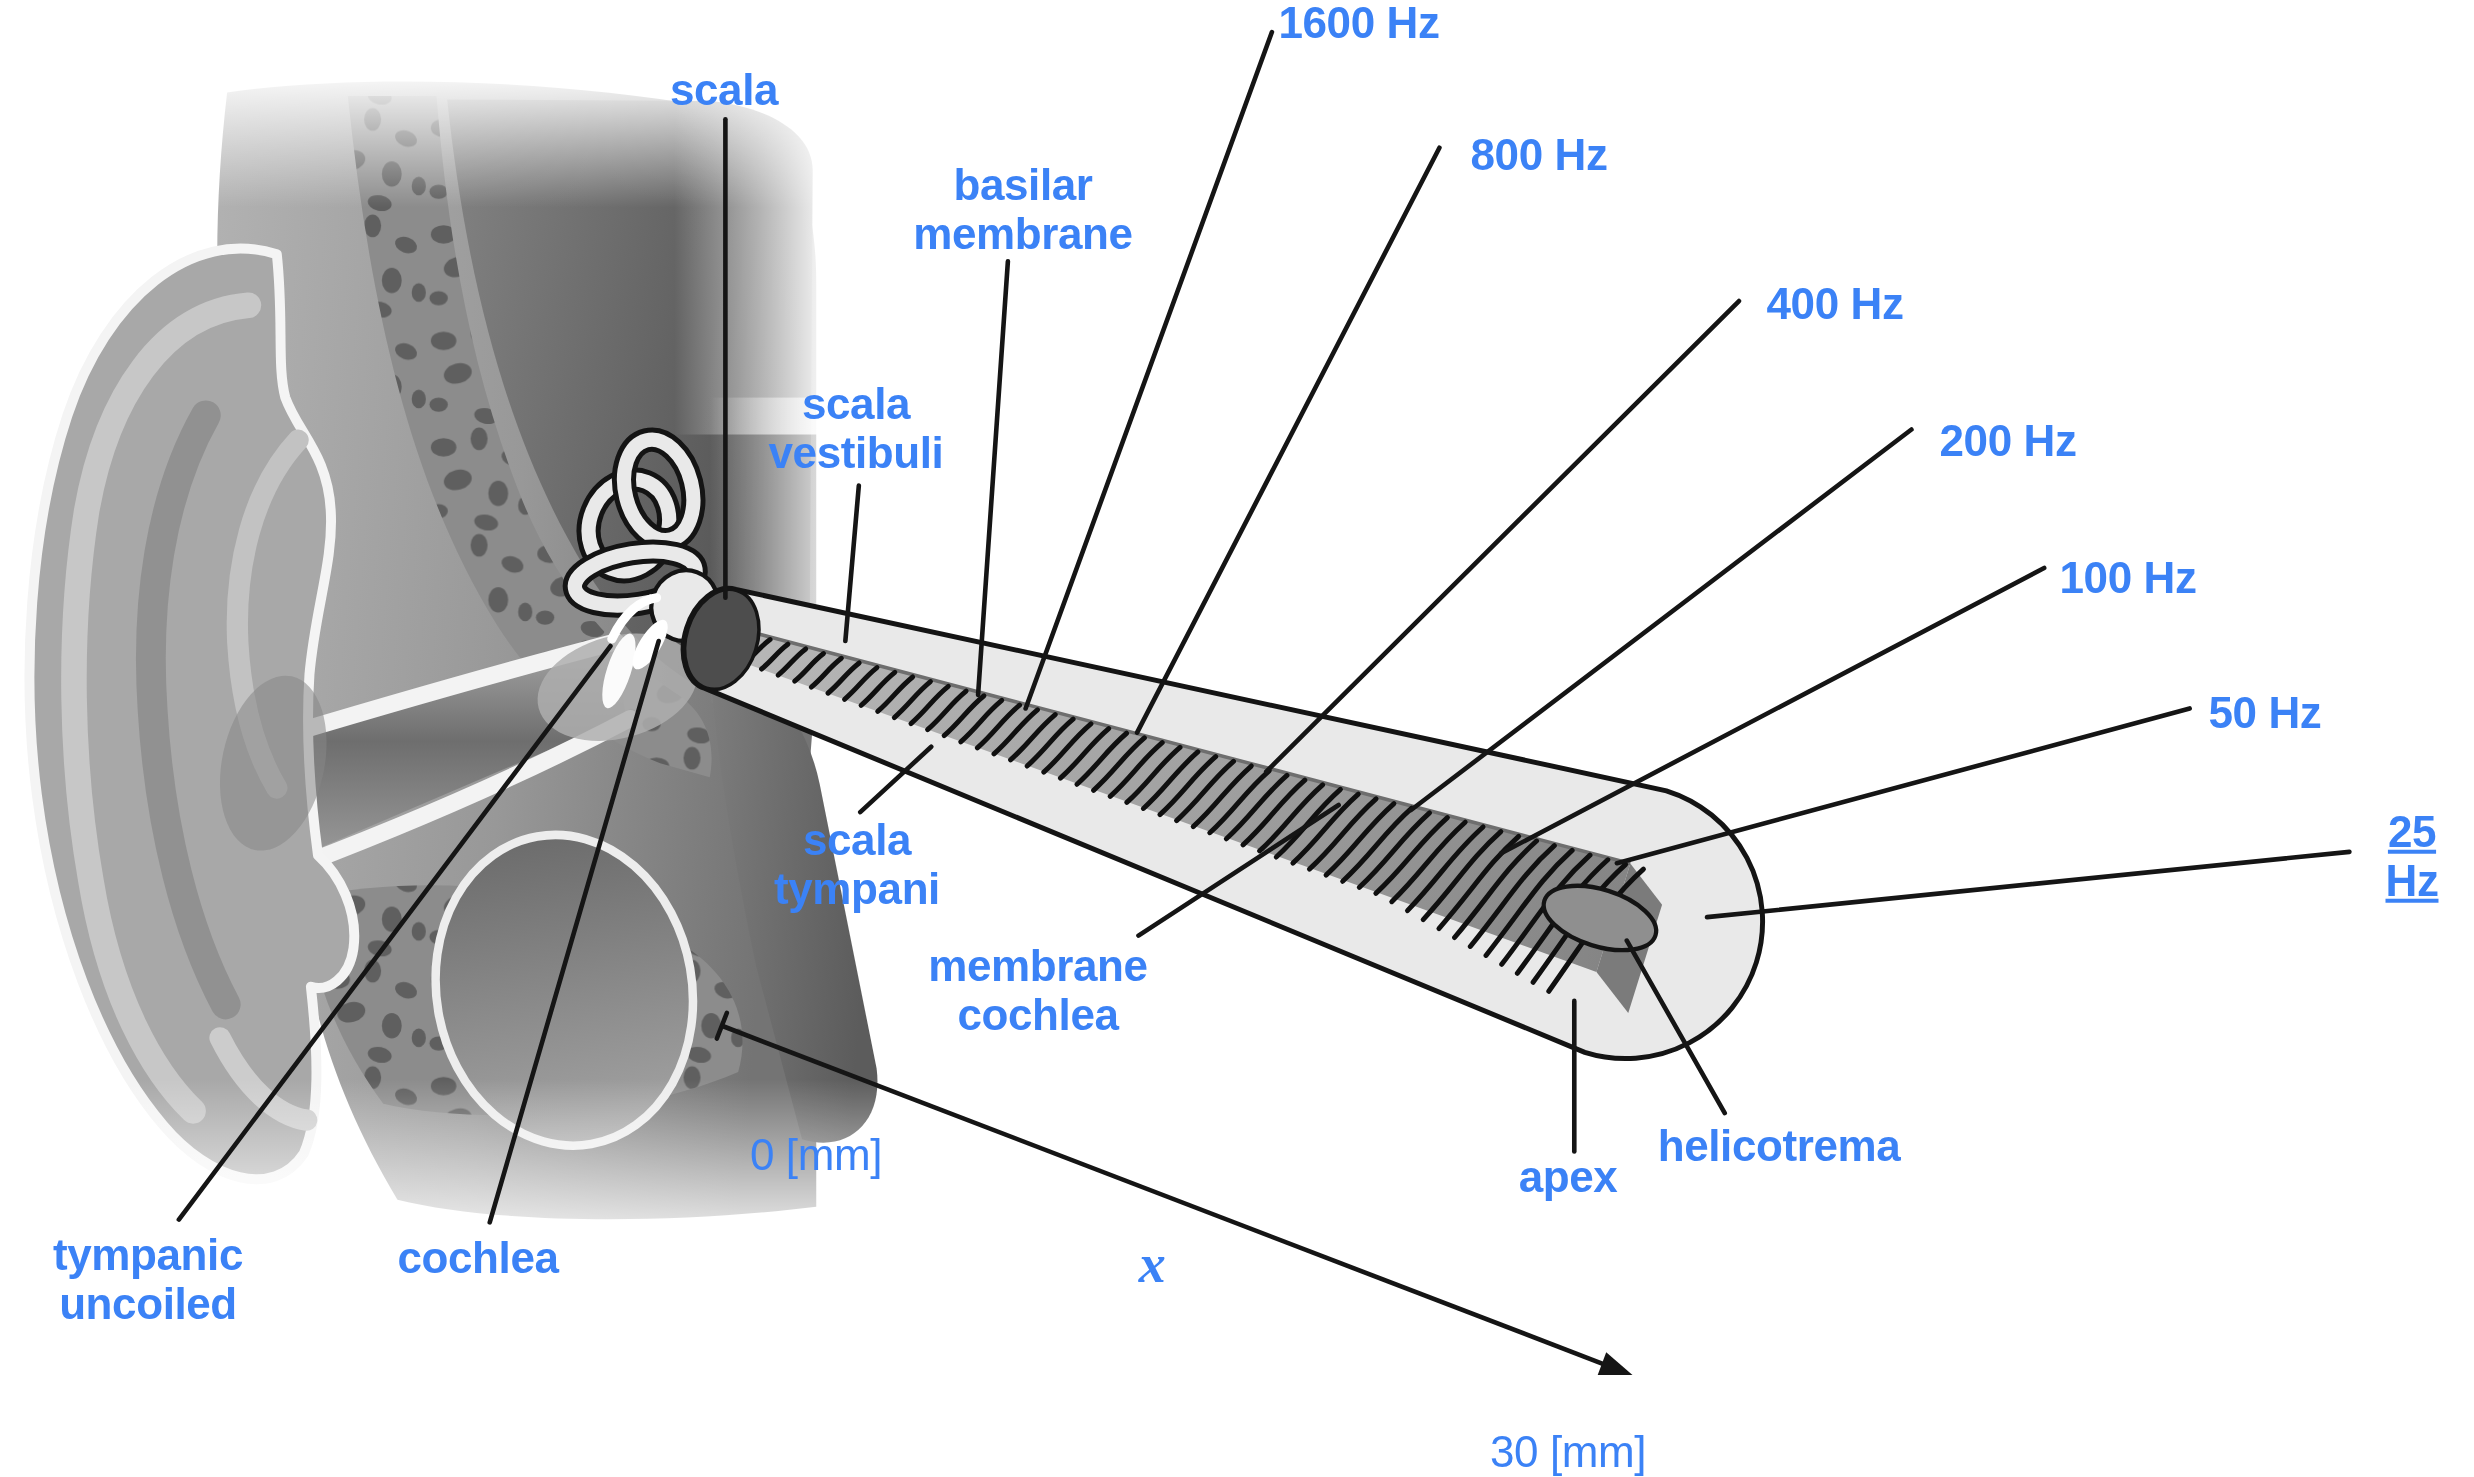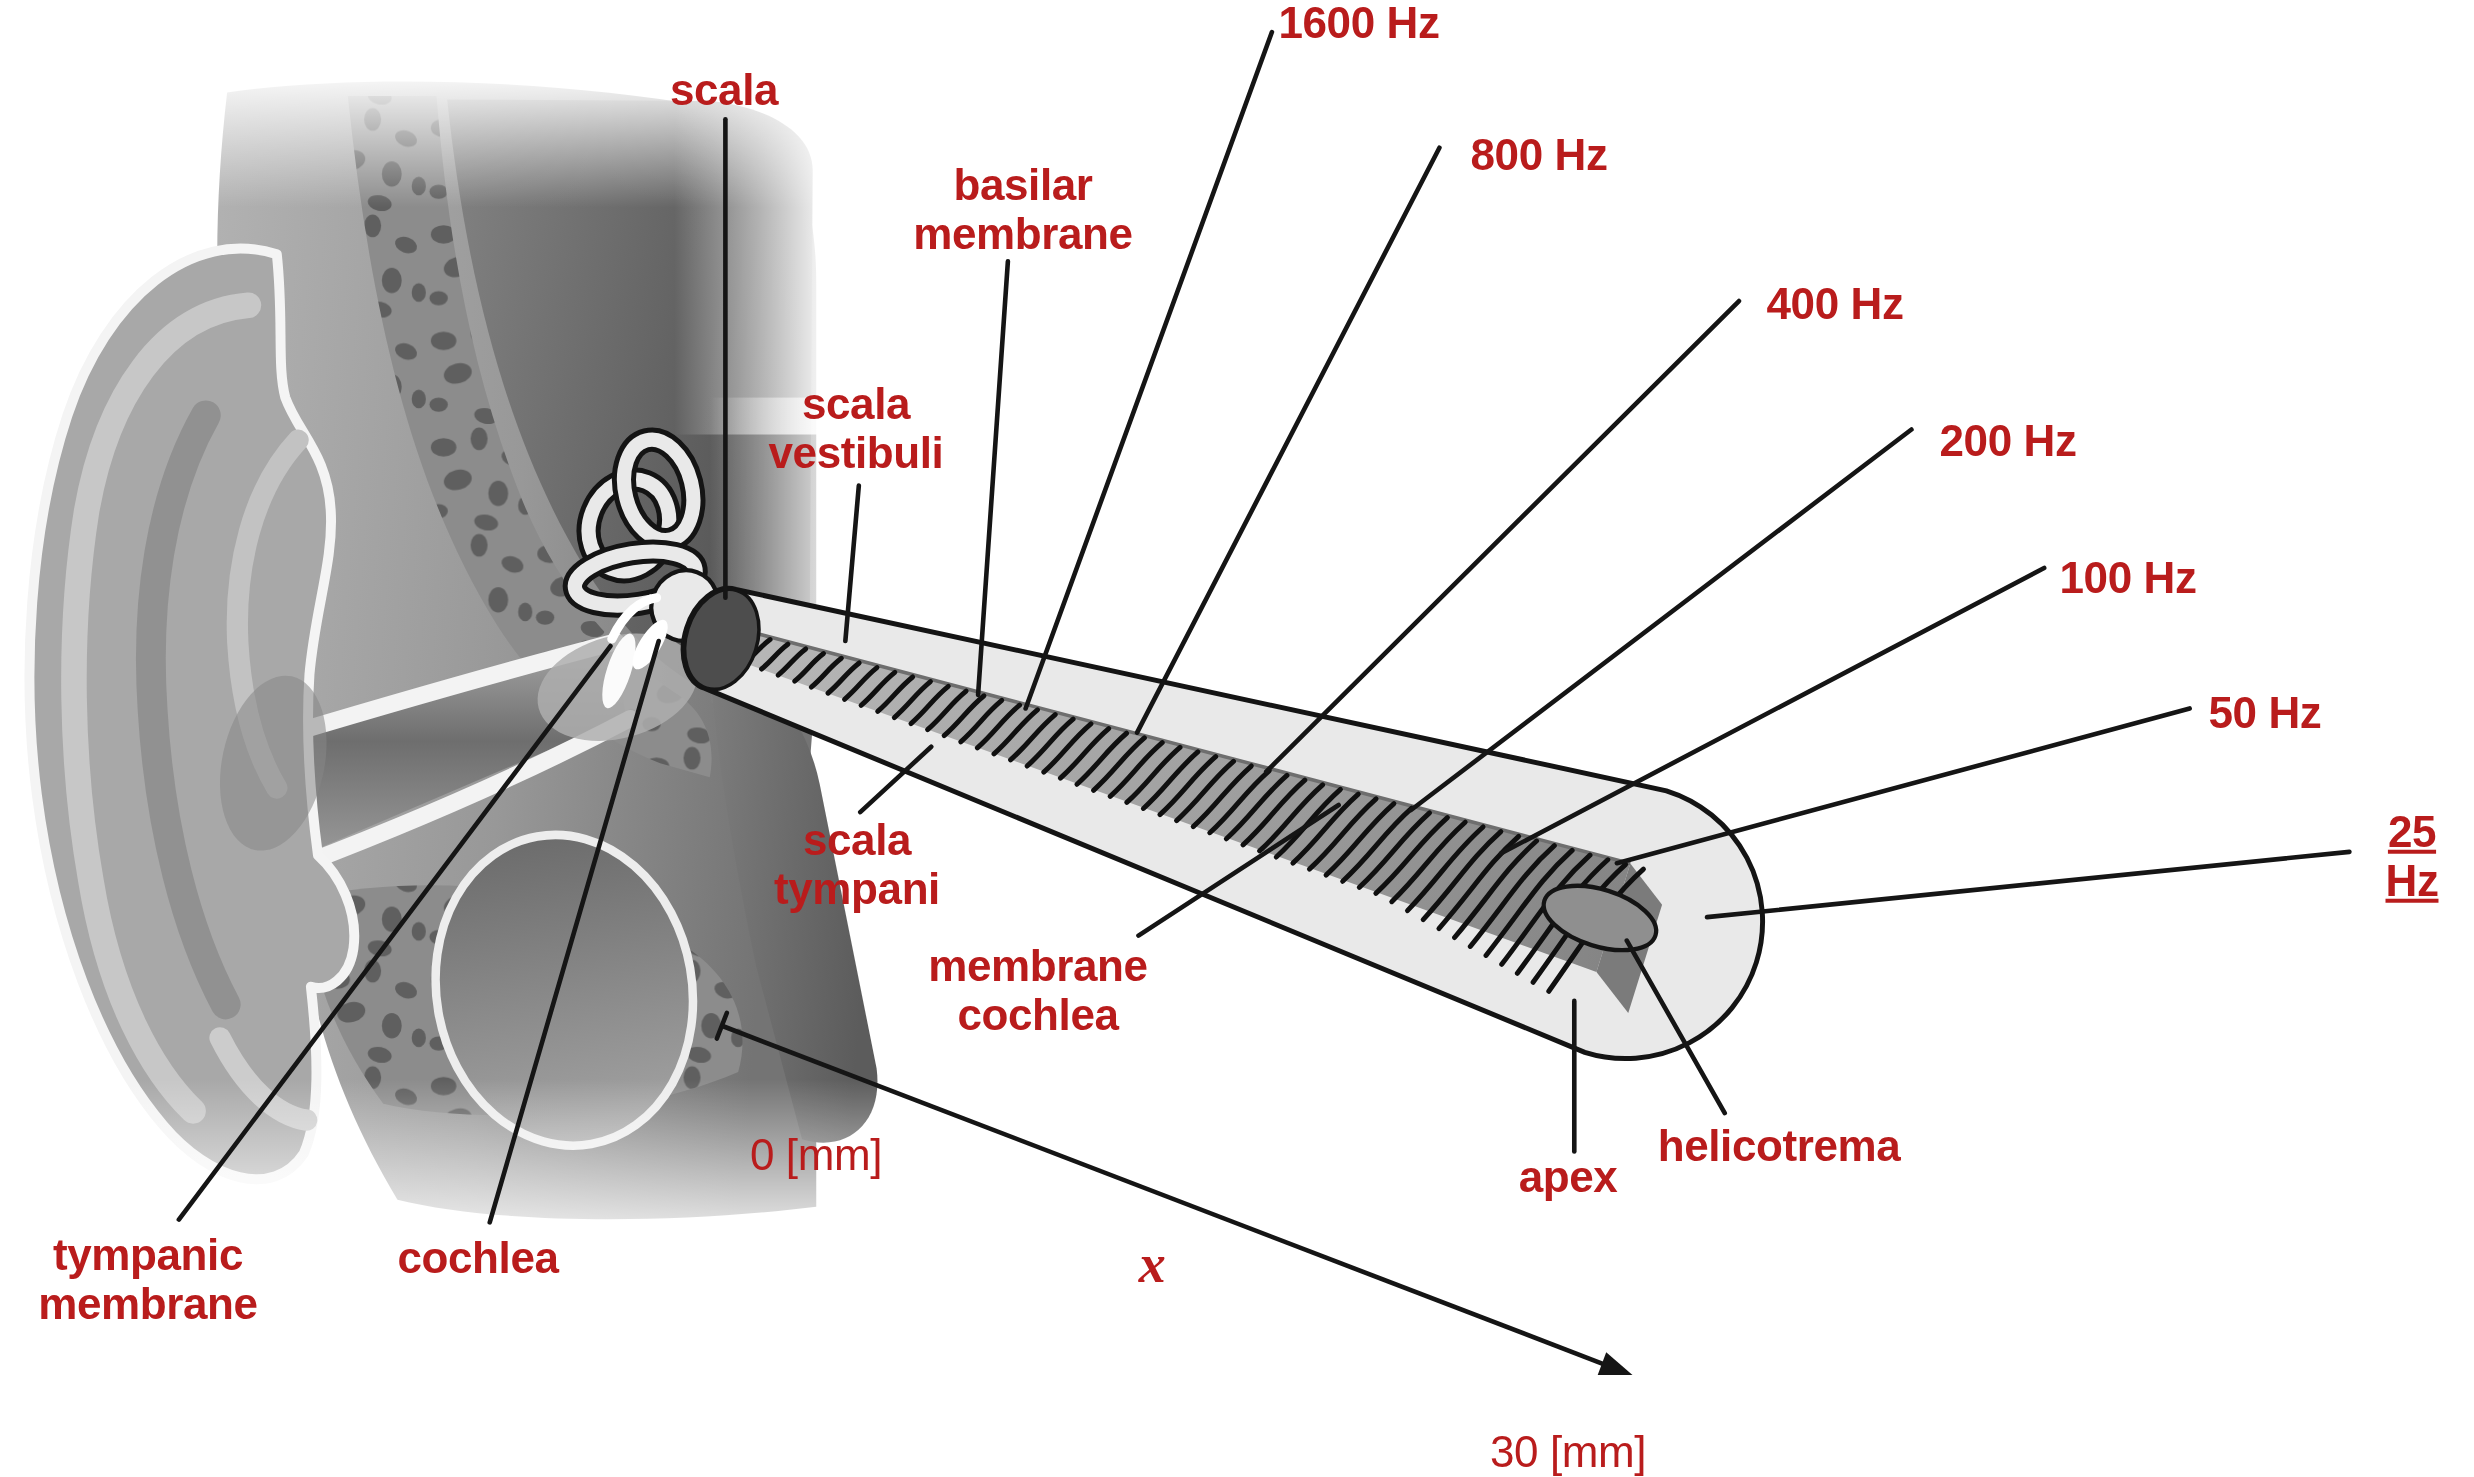--- a/index.html
+++ b/index.html
@@ -1,19 +1,19 @@
 <!DOCTYPE html>
 <html style="font-size:11.4px"><head>
 <meta charset="utf-8">
 <style>
   html,body{margin:0;padding:0;background:#ffffff;}
   #stage{position:relative;width:2475px;height:1478px;background:#ffffff;overflow:hidden;
          font-family:"Liberation Sans",sans-serif;}
   #artwork{position:absolute;left:0;top:0;}
-  .lbl{position:absolute;transform:translate(-50%,-50%);color:#b91c1c;
+  .lbl{position:absolute;transform:translate(-50%,-50%);color:#3b82f6;
        font-size:44px;font-weight:700;letter-spacing:-0.4px;line-height:1.12;
        text-align:center;white-space:pre-line;user-select:none;}
   .lbl.axis{font-weight:400;}
   .lbl.xvar{font-family:"Liberation Serif",serif;font-style:italic;font-size:54px;font-weight:700;}
 </style>
 </head>
 <body>
 
 <div id="stage">
 
@@ -236,21 +236,21 @@
 <div class="lbl" style="left:724px; top:90px;">scala</div>
 <div class="lbl" style="left:1023px; top:209px;">basilar
 membrane</div>
 <div class="lbl" style="left:856px; top:428px;">scala
 vestibuli</div>
 <div class="lbl" style="left:857px; top:864px;">scala
 tympani</div>
 <div class="lbl" style="left:1038px; top:990px;">membrane
 cochlea</div>
 <div class="lbl" style="left:148px;  top:1279px;">tympanic
-membrane</div>
+uncoiled</div>
 <div class="lbl" style="left:478px;  top:1258px;">cochlea</div>
 <div class="lbl" style="left:1568px; top:1177px;">apex</div>
 <div class="lbl" style="left:1779px; top:1146px;text-align:center;">helicotrema</div>
 
 <div class="lbl" style="left:1359px; top:23.4px;">1600 Hz</div>
 <div class="lbl" style="left:1539px; top:155px;">800 Hz</div>
 <div class="lbl" style="left:1825px; top:304px;margin-left:10px;">400 Hz</div>
 <div class="lbl" style="left:2008px; top:441px;">200 Hz</div>
 <div class="lbl" style="left:2128px; top:578px;">100 Hz</div>
 <div class="lbl" style="left:2265px; top:713px;">50 Hz</div>

